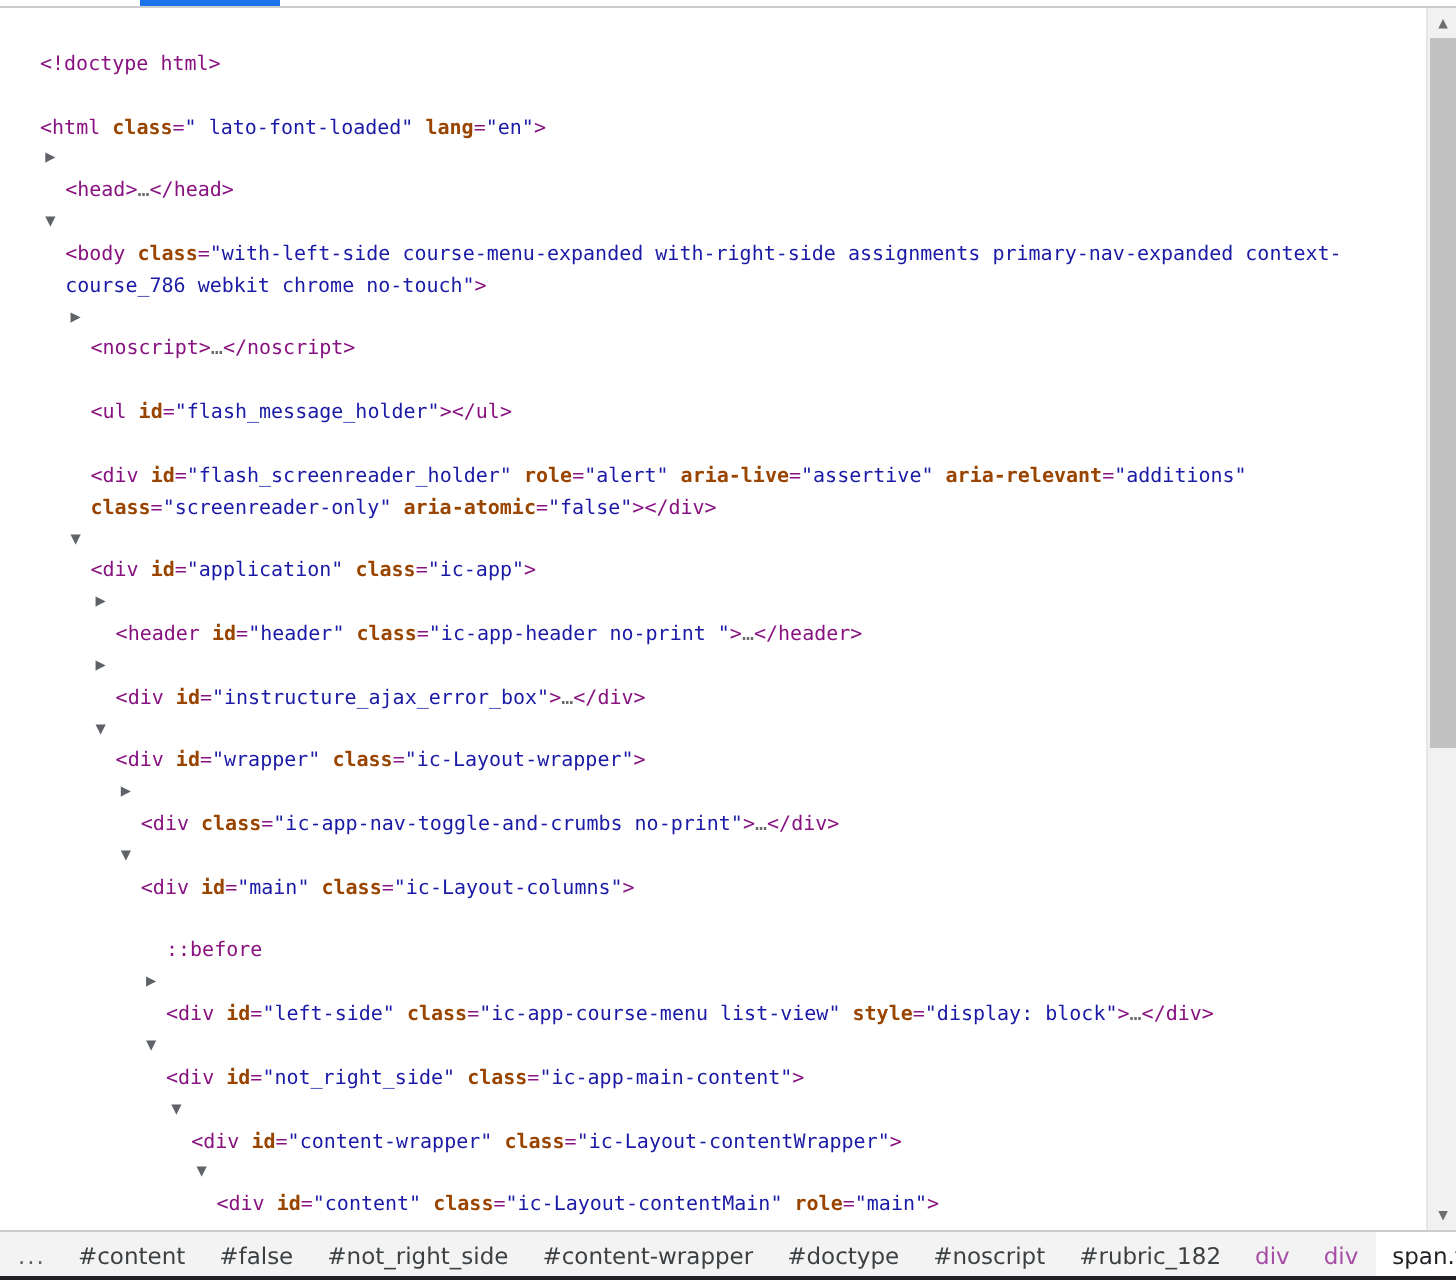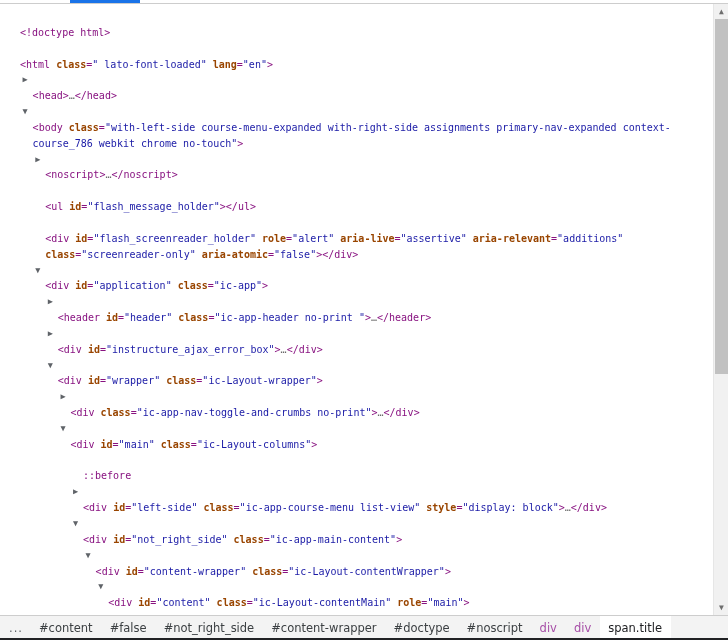--- a/index.html
+++ b/index.html
@@ -205,19 +205,20 @@
   </div>
 
   <div class="crumbbar" id="crumbbar">
       <div class="crumb dots">...</div>
       <div class="crumb id">#content</div>
       <div class="crumb id">#false</div>
       <div class="crumb id">#not_right_side</div>
       <div class="crumb id">#content-wrapper</div>
       <div class="crumb id">#doctype</div>
       <div class="crumb id">#noscript</div>
+      <div class="crumb id">#rubric_182</div>
       <div class="crumb tagname">div</div>
       <div class="crumb tagname">div</div>
       <div class="crumb selector selected">span.title</div>
     </div>
 
   <div class="bottom-edge"></div>
 </div>
 
 </body></html>

